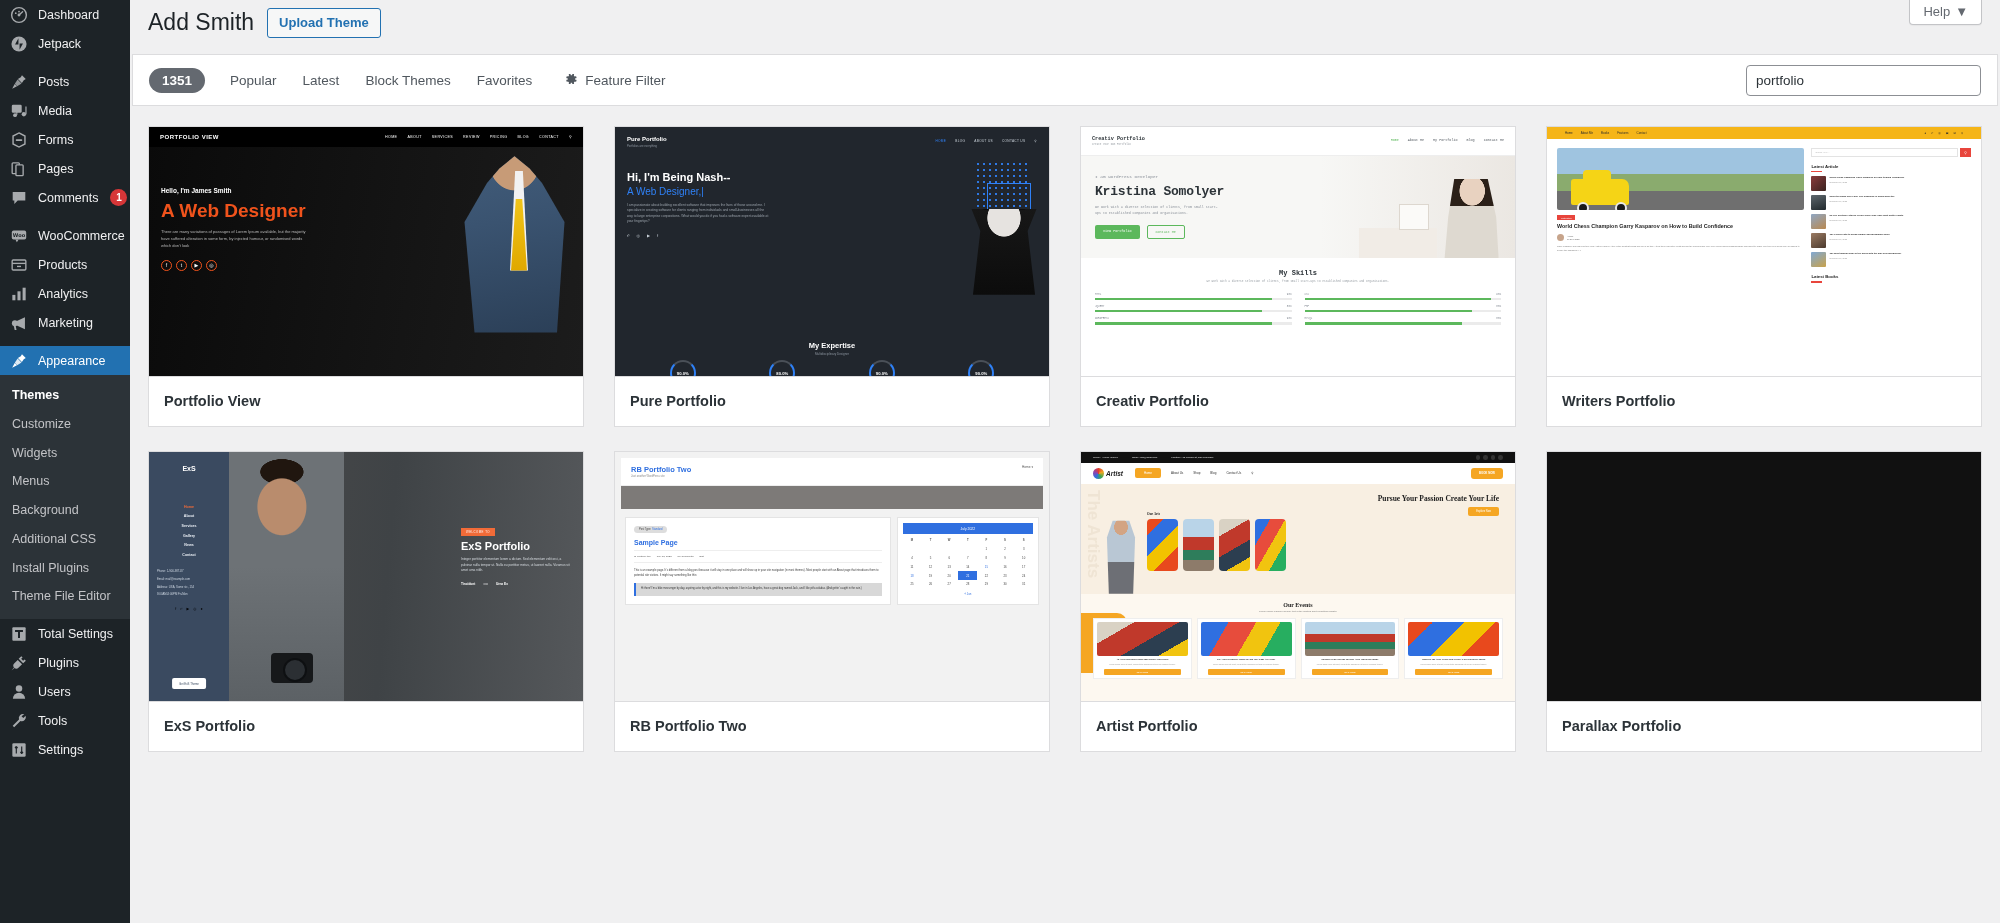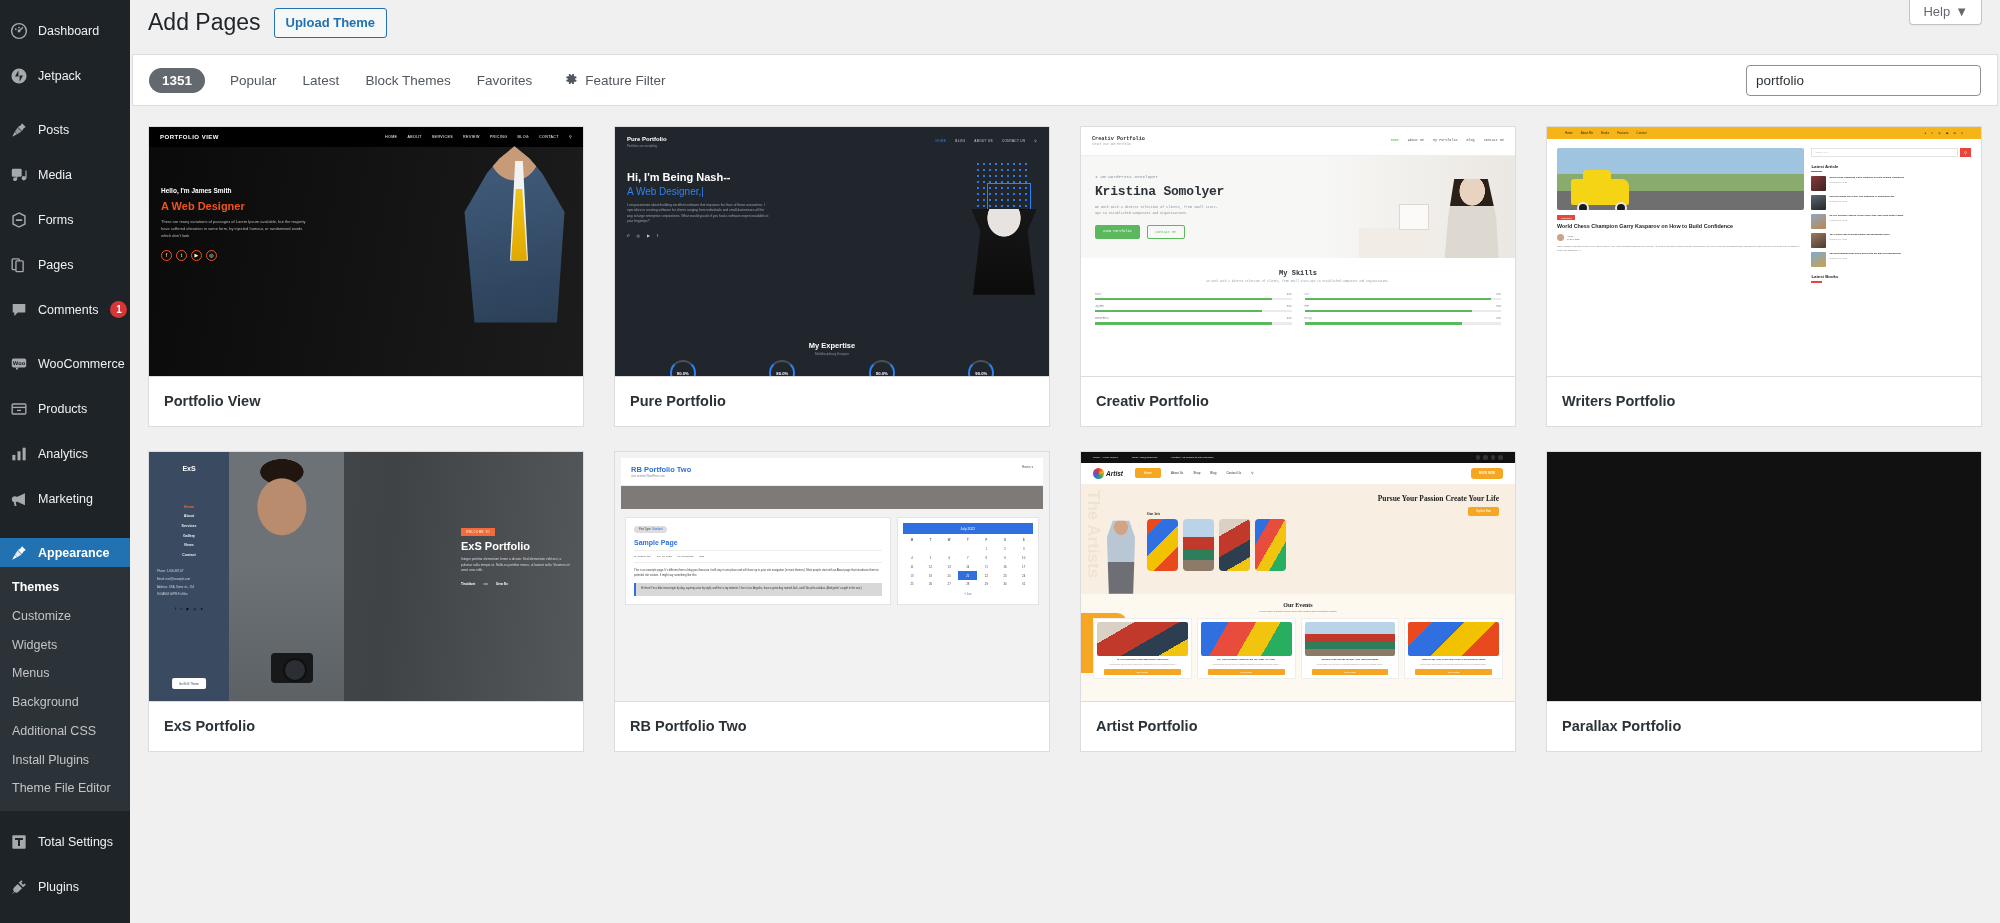--- a/index.html
+++ b/index.html
@@ -14,25 +14,25 @@
   
   #adminmenu {
     width: 130px; min-width: 130px; height: 923px;
     background: #1d2327; color: #c3c4c7;
     font-size: 12.5px; position: relative; z-index: 20;
   }
   .menu-sep { height: 9px; }
   .menu-item {
     display: flex; align-items: center; gap: 9px;
     padding: 7px 0 7px 9px; height: 29px;
-    color: #f0f0f1; cursor: pointer; position: relative; margin-top: 16px;
+    color: #f0f0f1; cursor: pointer; position: relative;
   }
   .menu-item .mi-label { white-space: nowrap; font-size: 12.5px; }
   .menu-item.current {
-    background: #2271b1; color: #fff; font-weight: 700;
+    background: #2271b1; color: #fff; font-weight: 400;
   }
   .menu-item.current::after {
     content: ""; position: absolute; right: -8px; top: 50%;
     margin-top: -8px; border: 8px solid transparent;
     border-right-color: #f0f0f1; border-left: none;
   }
   .mi-icon {
     width: 20px; height: 20px; display: flex;
     align-items: center; justify-content: center;
     color: #a7aaad; flex: 0 0 20px;
@@ -133,21 +133,21 @@
   .mini { position: absolute; inset: 0; font-size: 3.4px; }
 
   
   .pv { background: linear-gradient(100deg,#0a0a0a 0%,#141414 55%,#1c1c1c 100%); }
   .pv-nav { display:flex; align-items:center; justify-content:space-between;
     padding: 7px 11px; background:#000; }
   .pv-logo { color:#fff; font-size:6px; font-weight:700; letter-spacing:.5px; }
   .pv-links { display:flex; gap:10px; color:#fff; font-size:3.6px; letter-spacing:.4px; }
   .pv-body { padding: 40px 0 0 12px; position:relative; }
   .pv-hi { color:#fff; font-size:6.5px; font-weight:600; }
-  .pv-h1 { color:#f0531c; font-size:11px; font-weight:700; margin-top:6px; }
+  .pv-h1 { color:#f0531c; font-size:19px; font-weight:700; margin-top:6px; }
   .pv-p { color:#b9b9b9; font-size:4px; line-height:1.7; margin-top:7px; width:150px; }
   .pv-soc { display:flex; gap:4px; margin-top:10px; }
   .pv-soc i {
     width:11px; height:11px; border-radius:50%; border:1px solid #f0531c;
     display:flex; align-items:center; justify-content:center;
     color:#fff; font-style:normal; font-size:5px;
   }
   .pv-man {
     position:absolute; right:6px; bottom:-62px; width:125px; height:205px;
     background:
@@ -608,21 +608,21 @@
 <div id="wpbody">
 
   <div class="screen-meta">
     <div class="help-tab">
       <span>Help</span>
       <span>▼</span>
     </div>
   </div>
 
   <div class="page-head">
-    <h1 class="page-title">Add Pages</h1>
+    <h1 class="page-title">Add Smith</h1>
     <button class="page-title-action">Upload Theme</button>
   </div>
 
   <div class="theme-navigation">
     <div class="filter-links">
       <span class="count-pill">1351</span>
       <a class="filter-link">Popular</a>
       <a class="filter-link">Latest</a>
       <a class="filter-link">Block Themes</a>
       <a class="filter-link">Favorites</a>

